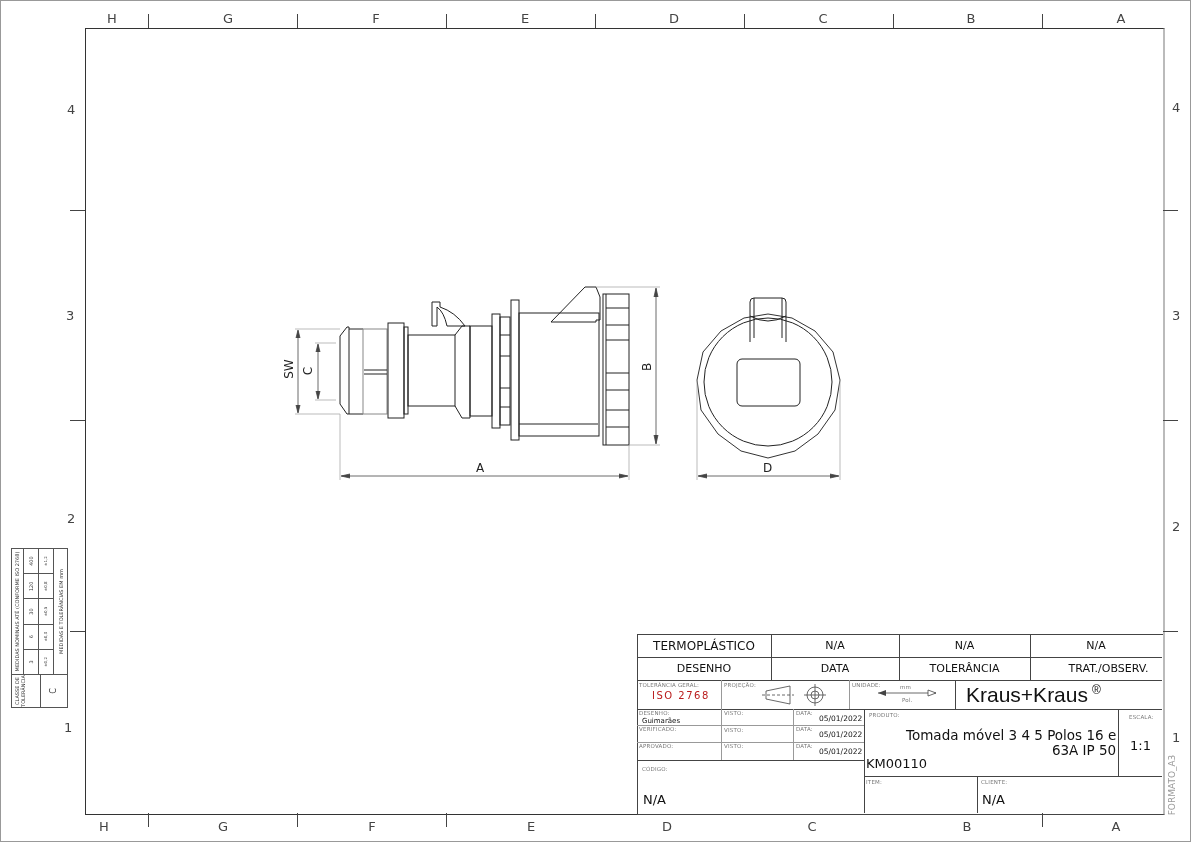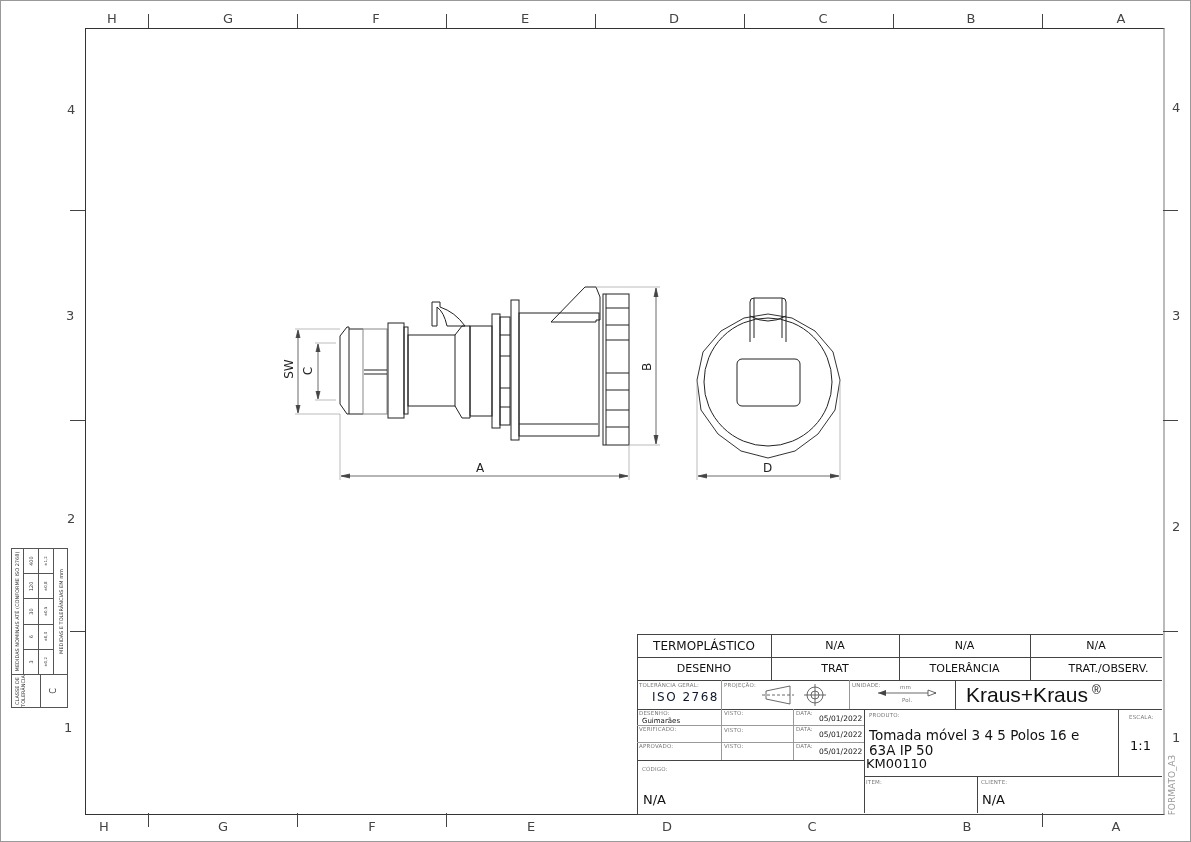--- a/index.html
+++ b/index.html
@@ -218,26 +218,26 @@
 <div class="tb-line" style="left:864px;top:709px;width:1px;height:104px;"></div>
 <div class="tb-line" style="left:1118px;top:709px;width:1px;height:67px;"></div>
 <div class="tb-line" style="left:977px;top:776px;width:1px;height:37px;"></div>
 
 <div class="val" style="left:637px;top:639px;width:134px;text-align:center;font-size:12px;">TERMOPLÁSTICO</div>
 <div class="val" style="left:771px;top:639px;width:128px;text-align:center;font-size:11px;">N/A</div>
 <div class="val" style="left:899px;top:639px;width:131px;text-align:center;font-size:11px;">N/A</div>
 <div class="val" style="left:1030px;top:639px;width:132px;text-align:center;font-size:11px;">N/A</div>
 
 <div class="val" style="left:637px;top:662px;width:134px;text-align:center;font-size:11px;">DESENHO</div>
-<div class="val" style="left:771px;top:662px;width:128px;text-align:center;font-size:11px;">TRAT</div>
+<div class="val" style="left:771px;top:662px;width:128px;text-align:center;font-size:11px;">DATA</div>
 <div class="val" style="left:899px;top:662px;width:131px;text-align:center;font-size:11px;">TOLERÂNCIA</div>
 <div class="val" style="left:1030px;top:662px;width:157px;text-align:center;font-size:11px;">TRAT./OBSERV.</div>
 
 <span class="small" style="left:639px;top:682px;">TOLERÂNCIA GERAL:</span>
-<span class="val" style="left:652px;top:690px;font-size:12px;color:#0f172a;letter-spacing:1.5px;">ISO 2768</span>
+<span class="val" style="left:652px;top:690px;font-size:10px;color:#b91c1c;letter-spacing:1.5px;">ISO 2768</span>
 <span class="small" style="left:724px;top:682px;">PROJEÇÃO:</span>
 <svg class="abs" style="left:760px;top:683px;" width="70" height="24">
   <g stroke="#444" fill="none" stroke-width="0.8">
     <path d="M6 8 L30 3 L30 21 L6 16 Z"></path>
     <line x1="2" y1="12" x2="34" y2="12" stroke-dasharray="3,2"></line>
     <circle cx="55" cy="12" r="8"></circle>
     <circle cx="55" cy="12" r="4"></circle>
     <line x1="44" y1="12" x2="66" y2="12"></line>
     <line x1="55" y1="1" x2="55" y2="23"></line>
   </g>
@@ -265,21 +265,21 @@
 
 <span class="small" style="left:639px;top:743px;">APROVADO:</span>
 <span class="small" style="left:724px;top:743px;">VISTO:</span>
 <span class="small" style="left:796px;top:743px;">DATA:</span>
 <span class="val" style="left:819px;top:747px;font-size:7.5px;">05/01/2022</span>
 
 <span class="small" style="left:642px;top:766px;">CÓDIGO:</span>
 <span class="val" style="left:643px;top:792px;font-size:13px;">N/A</span>
 
 <span class="small" style="left:869px;top:712px;">PRODUTO:</span>
-<div class="val" style="left:869px;top:728px;font-size:13.5px;line-height:15px;">
+<div class="val" style="left:906px;top:728px;font-size:13.5px;line-height:15px;text-align:right;">
   <div>Tomada móvel 3 4 5 Polos 16 e</div>
   <div>63A IP 50</div>
 </div>
 <span class="small" style="left:1129px;top:714px;">ESCALA:</span>
 <span class="val" style="left:1130px;top:738px;font-size:13px;">1:1</span>
 
 <span class="small" style="left:866px;top:779px;">ITEM:</span>
 <span class="val" style="left:866px;top:756px;font-size:13px;">KM00110</span>
 <span class="small" style="left:981px;top:779px;">CLIENTE:</span>
 <span class="val" style="left:982px;top:792px;font-size:13px;">N/A</span>

